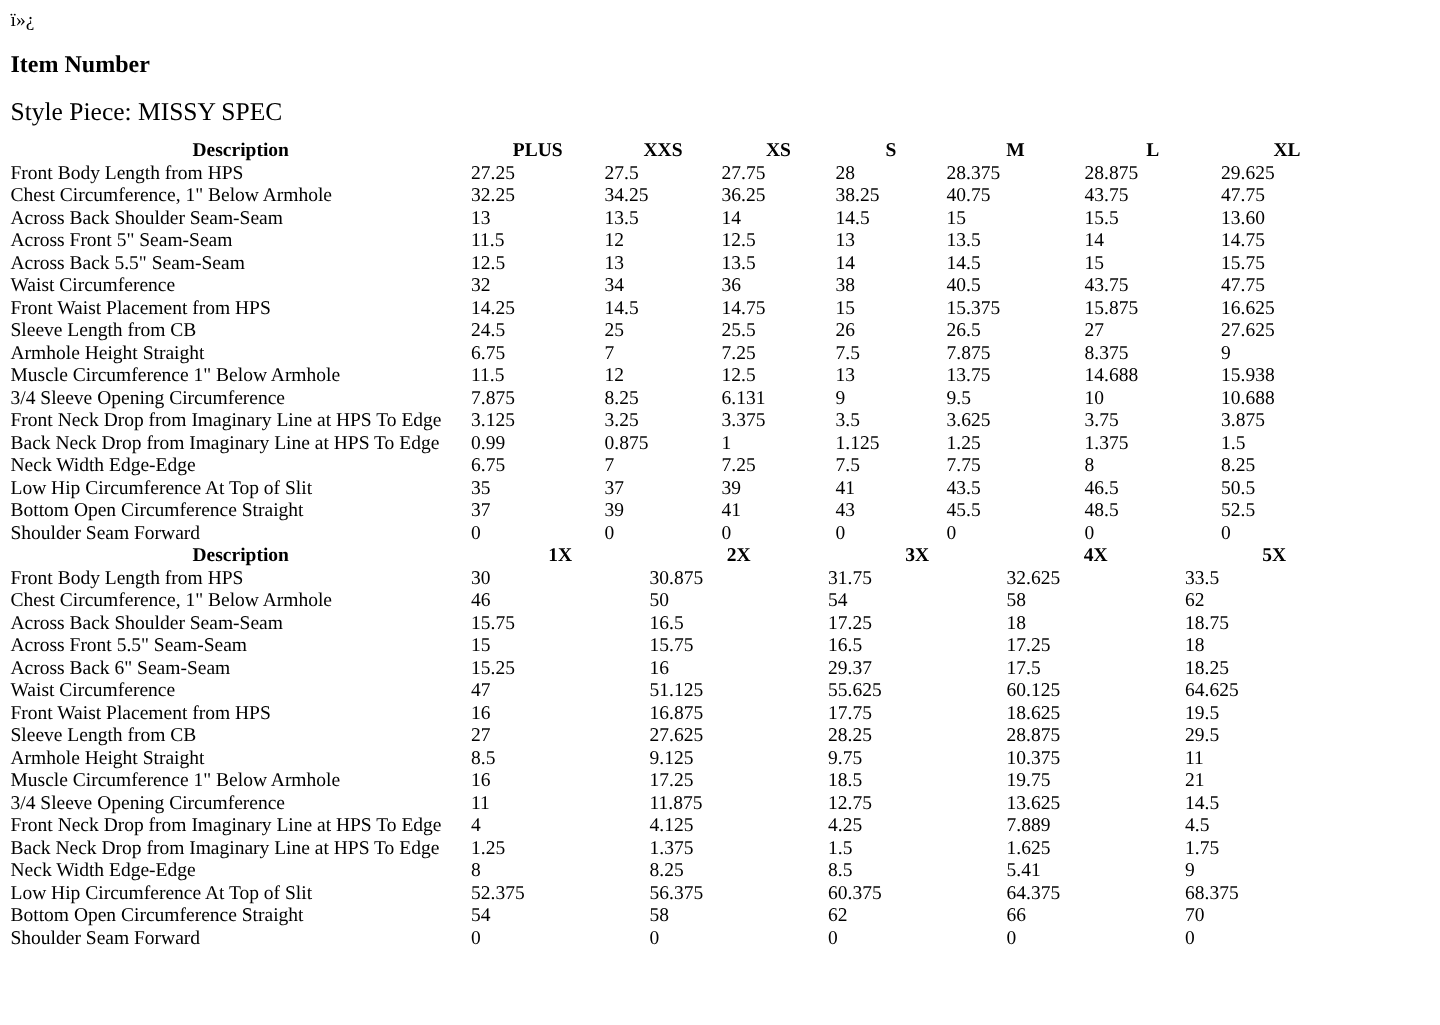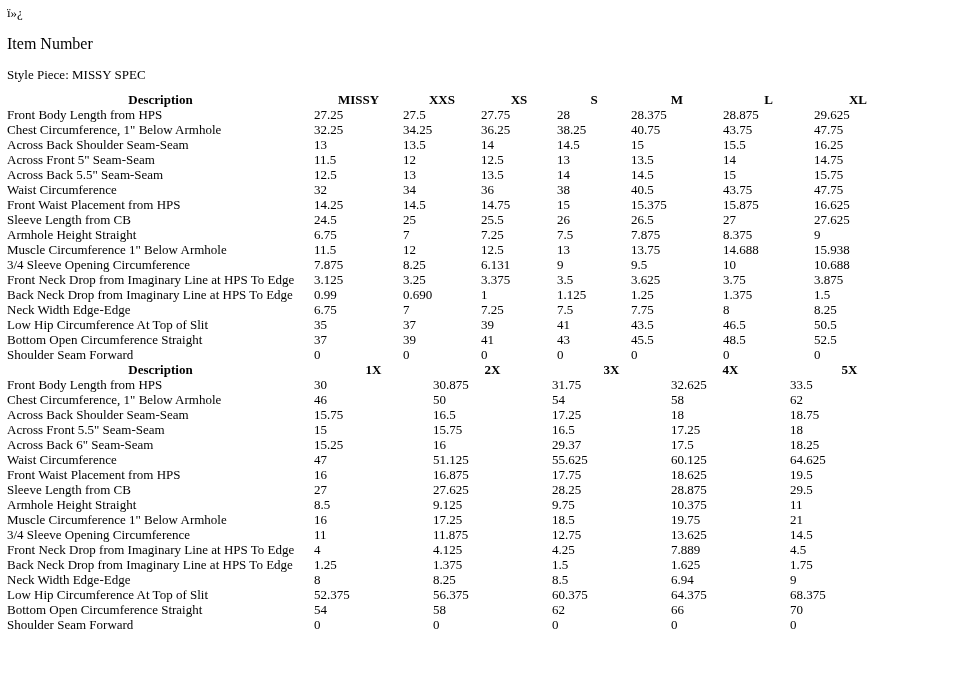--- a/index.html
+++ b/index.html
@@ -16,26 +16,26 @@
     padding: 5px 7px;
     overflow: hidden;
     background: #ffffff;
   }
   .bom {
     font-size: 13px;
     line-height: 15px;
   }
   .title {
     font-size: 16px;
-    font-weight: normal;
+    font-weight: bold;
     margin: 14px 0 5px 0;
     line-height: 19px;
   }
   .style-piece {
-    font-size: 13px;
+    font-size: 17px;
     margin: 14px 0 10px 0;
     line-height: 15px;
   }
   table.spec-table {
     border-collapse: collapse;
     table-layout: fixed;
     font-size: 13px;
   }
   table.spec-table th,
   table.spec-table td {
@@ -72,21 +72,21 @@
           <col style="width: 78px;">
           <col style="width: 76px;">
           <col style="width: 74px;">
           <col style="width: 92px;">
           <col style="width: 91px;">
           <col style="width: 88px;">
         </colgroup>
         <thead>
           <tr>
             <th>Description</th>
-            <th>MISSY</th>
+            <th>PLUS</th>
             <th>XXS</th>
             <th>XS</th>
             <th>S</th>
             <th>M</th>
             <th>L</th>
             <th>XL</th>
           </tr>
         </thead>
         <tbody>
           <tr>
@@ -110,21 +110,21 @@
             <td>47.75</td>
           </tr>
           <tr>
             <td>Across Back Shoulder Seam-Seam</td>
             <td>13</td>
             <td>13.5</td>
             <td>14</td>
             <td>14.5</td>
             <td>15</td>
             <td>15.5</td>
-            <td>16.25</td>
+            <td>13.60</td>
           </tr>
           <tr>
             <td>Across Front 5" Seam-Seam</td>
             <td>11.5</td>
             <td>12</td>
             <td>12.5</td>
             <td>13</td>
             <td>13.5</td>
             <td>14</td>
             <td>14.75</td>
@@ -205,21 +205,21 @@
             <td>3.25</td>
             <td>3.375</td>
             <td>3.5</td>
             <td>3.625</td>
             <td>3.75</td>
             <td>3.875</td>
           </tr>
           <tr>
             <td>Back Neck Drop from Imaginary Line at HPS To Edge</td>
             <td>0.99</td>
-            <td>0.690</td>
+            <td>0.875</td>
             <td>1</td>
             <td>1.125</td>
             <td>1.25</td>
             <td>1.375</td>
             <td>1.5</td>
           </tr>
           <tr>
             <td>Neck Width Edge-Edge</td>
             <td>6.75</td>
             <td>7</td>
@@ -386,21 +386,21 @@
             <td>1.375</td>
             <td>1.5</td>
             <td>1.625</td>
             <td>1.75</td>
           </tr>
           <tr>
             <td>Neck Width Edge-Edge</td>
             <td>8</td>
             <td>8.25</td>
             <td>8.5</td>
-            <td>6.94</td>
+            <td>5.41</td>
             <td>9</td>
           </tr>
           <tr>
             <td>Low Hip Circumference At Top of Slit</td>
             <td>52.375</td>
             <td>56.375</td>
             <td>60.375</td>
             <td>64.375</td>
             <td>68.375</td>
           </tr>

